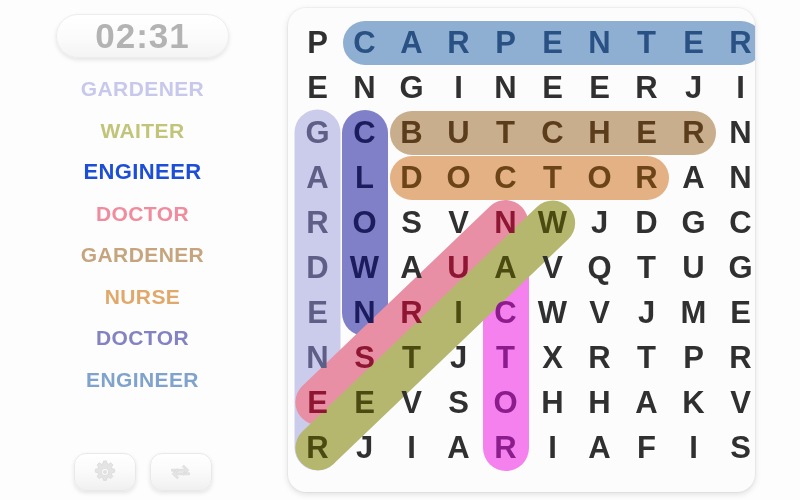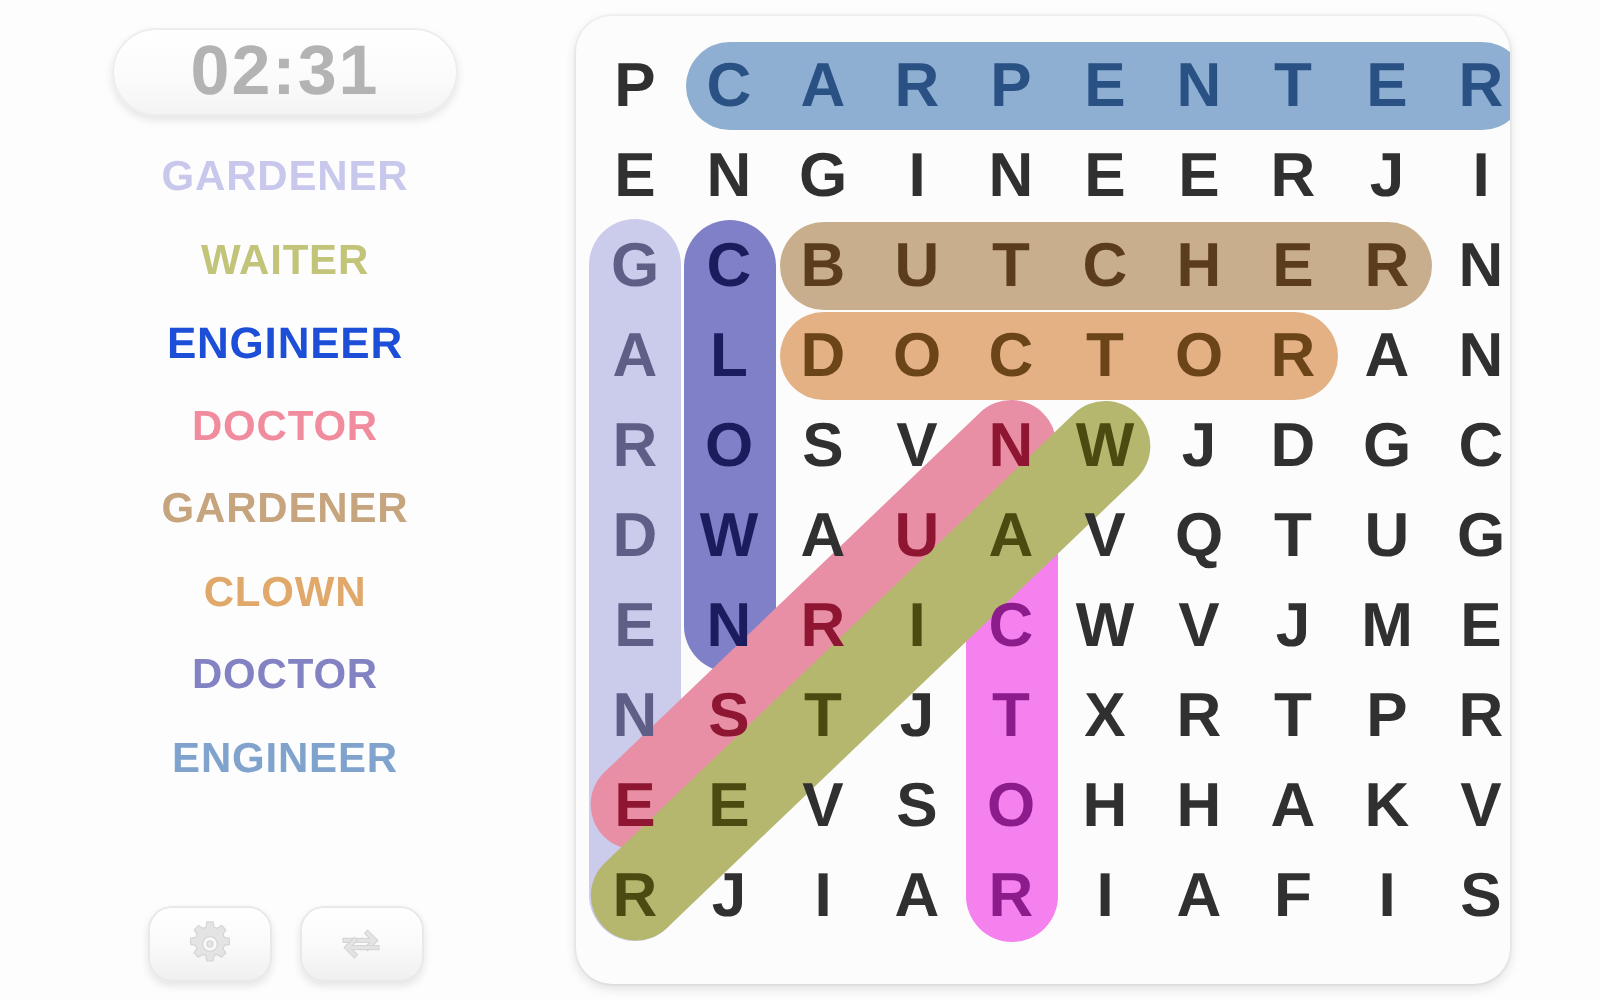--- a/index.html
+++ b/index.html
@@ -120,21 +120,21 @@
     <div id="timer-pill">
       <span id="timer-text">02:31</span>
     </div>
 
     <div id="word-list">
         <div class="word-item" style="color: rgb(200, 200, 236);">GARDENER</div>
         <div class="word-item" style="color: rgb(194, 196, 122);">WAITER</div>
         <div class="word-item active" style="color: #1d4ed8;">ENGINEER</div>
         <div class="word-item" style="color: rgb(240, 140, 158);">DOCTOR</div>
         <div class="word-item" style="color: rgb(198, 165, 126);">GARDENER</div>
-        <div class="word-item" style="color: rgb(224, 169, 107);">CLOWN</div>
+        <div class="word-item" style="color: rgb(224, 169, 107);">NURSE</div>
         <div class="word-item" style="color: rgb(131, 131, 196);">DOCTOR</div>
         <div class="word-item" style="color: rgb(127, 163, 204);">ENGINEER</div>
       </div>
 
     <div id="side-buttons">
       <div class="side-btn">
         <svg width="26" height="26" viewBox="0 0 24 24">
           <path d="M12 8.6a3.4 3.4 0 1 0 0 6.8 3.4 3.4 0 0 0 0-6.8zm0 2a1.4 1.4 0 1 1 0 2.8 1.4 1.4 0 0 1 0-2.8z
                    M10.6 1.8h2.8l.45 2.35 1.5.62 1.98-1.33 1.98 1.98-1.33 1.98.62 1.5L20.93 9.4v2.8l-2.35.45-.62 1.5
                    1.33 1.98-1.98 1.98-1.98-1.33-1.5.62-.45 2.35h-2.8l-.45-2.35-1.5-.62-1.98 1.33-1.98-1.98 1.33-1.98

